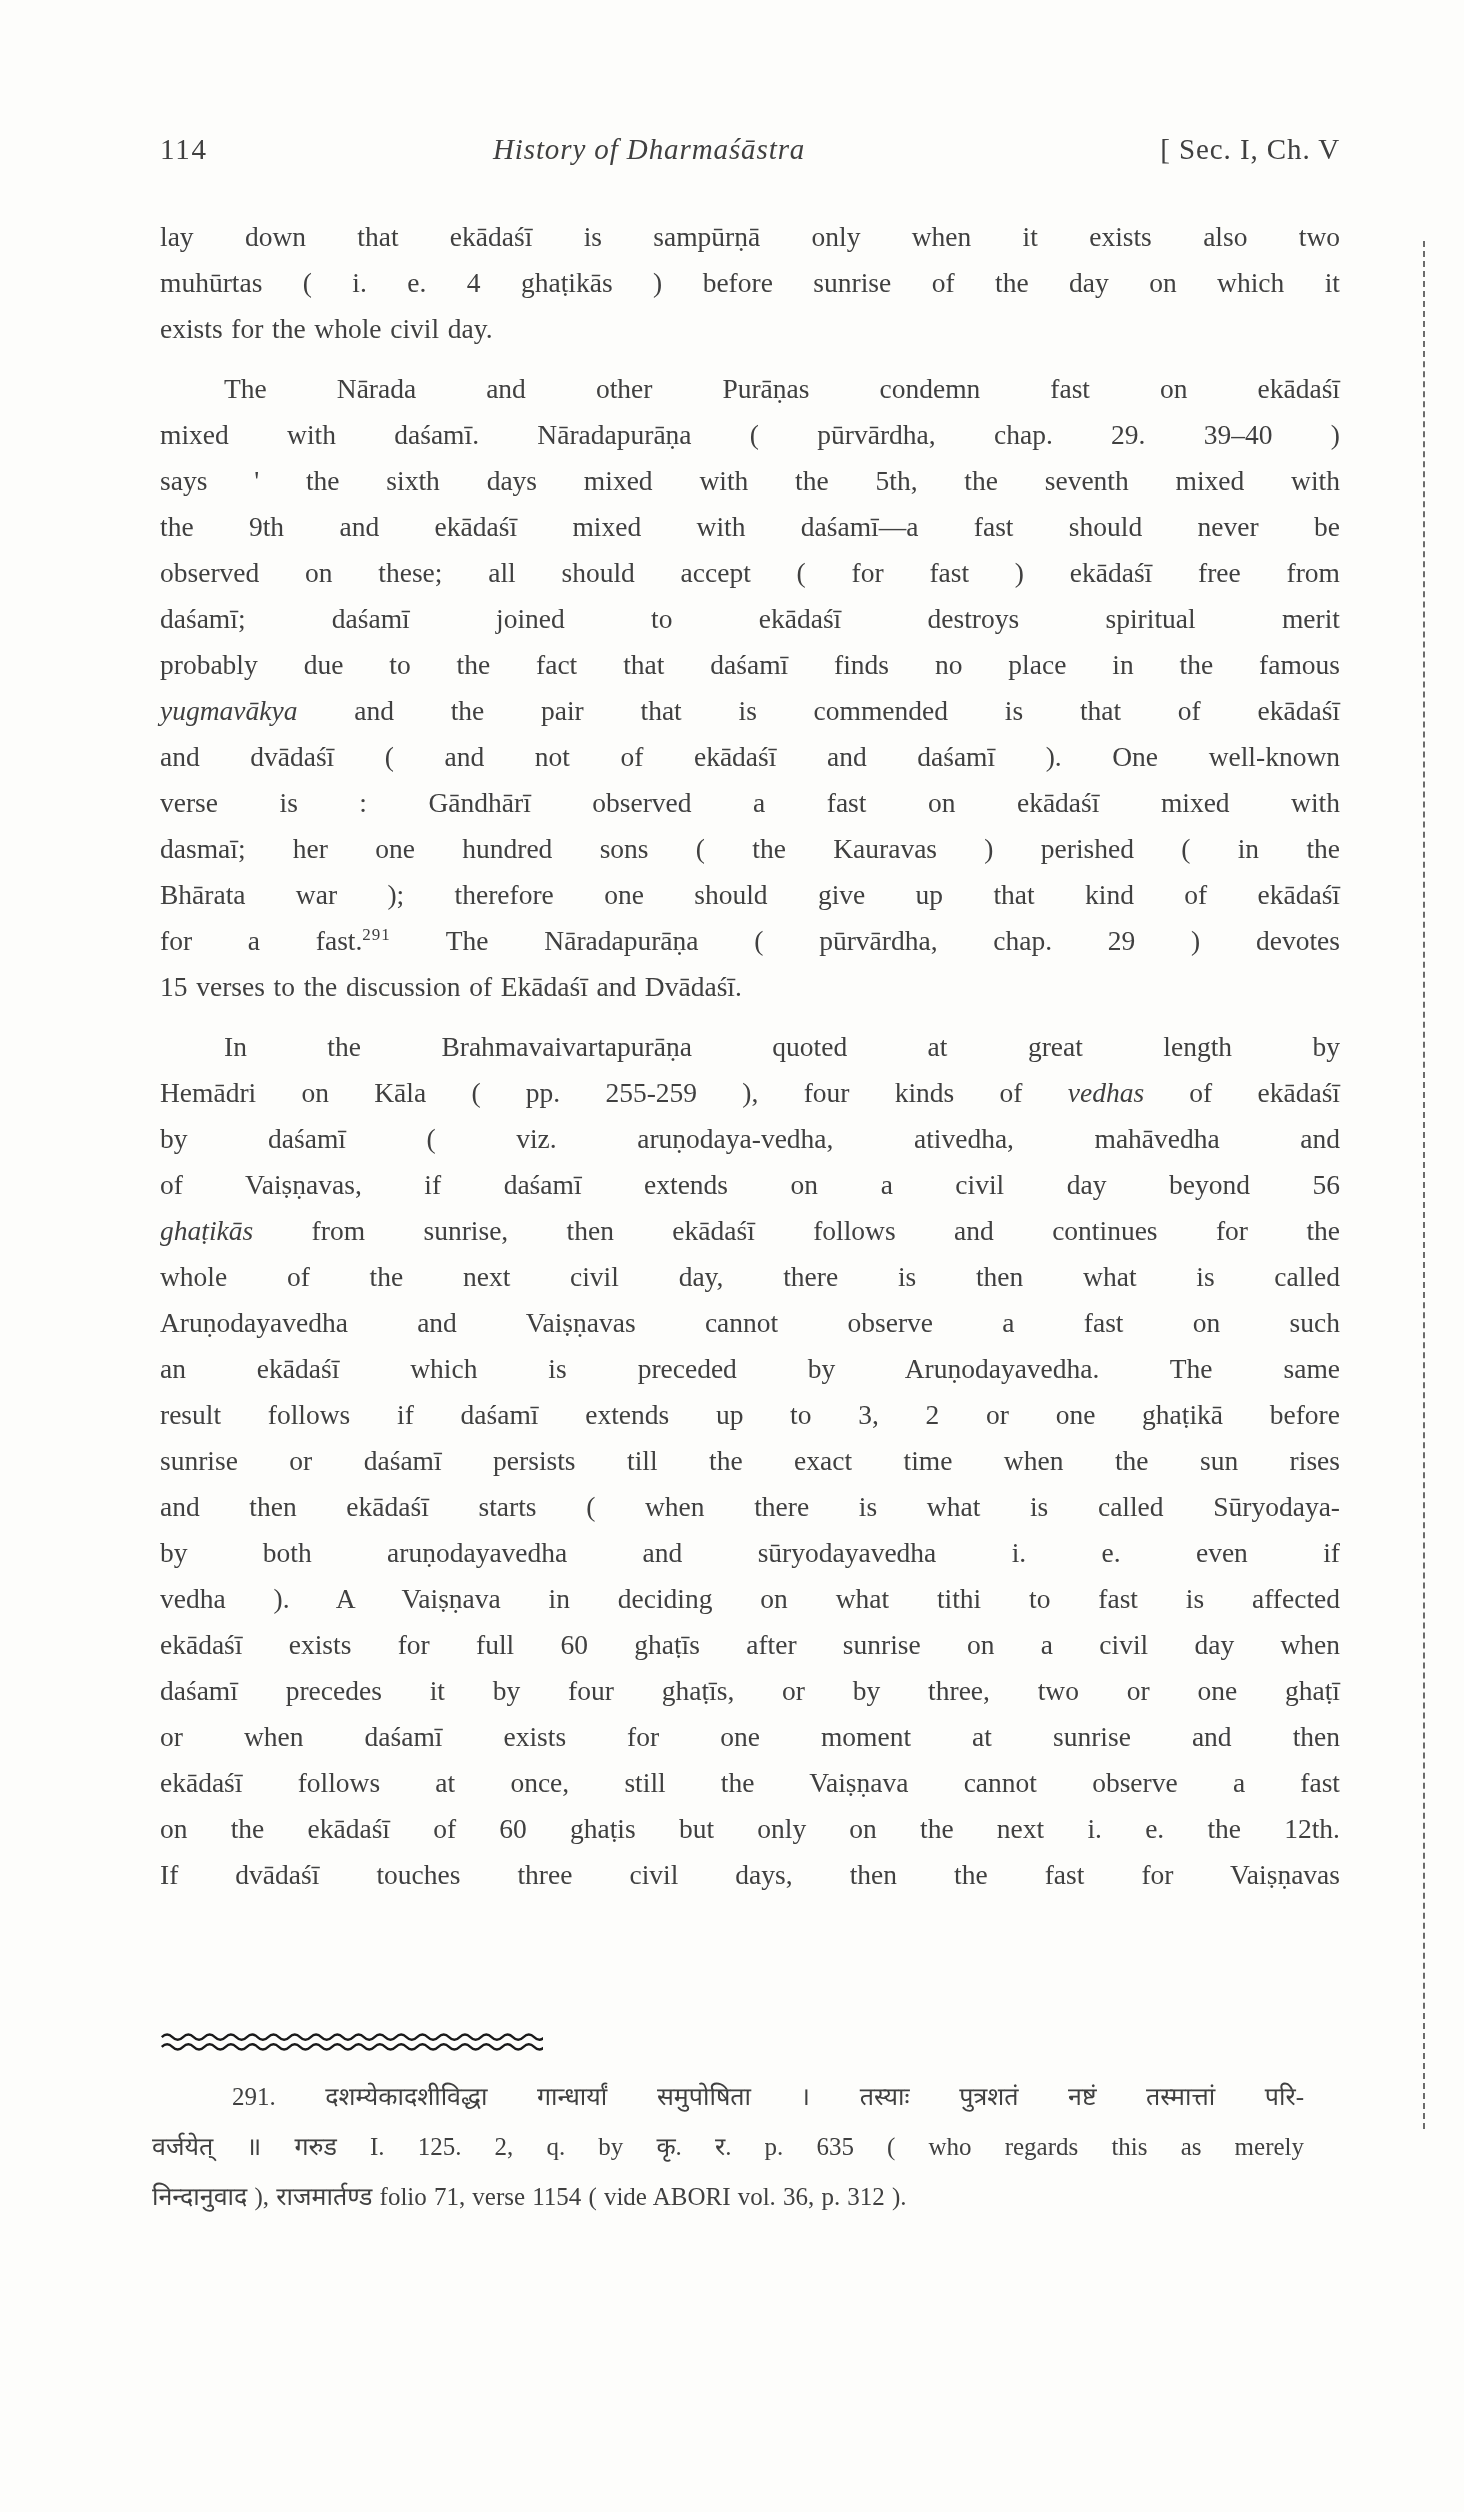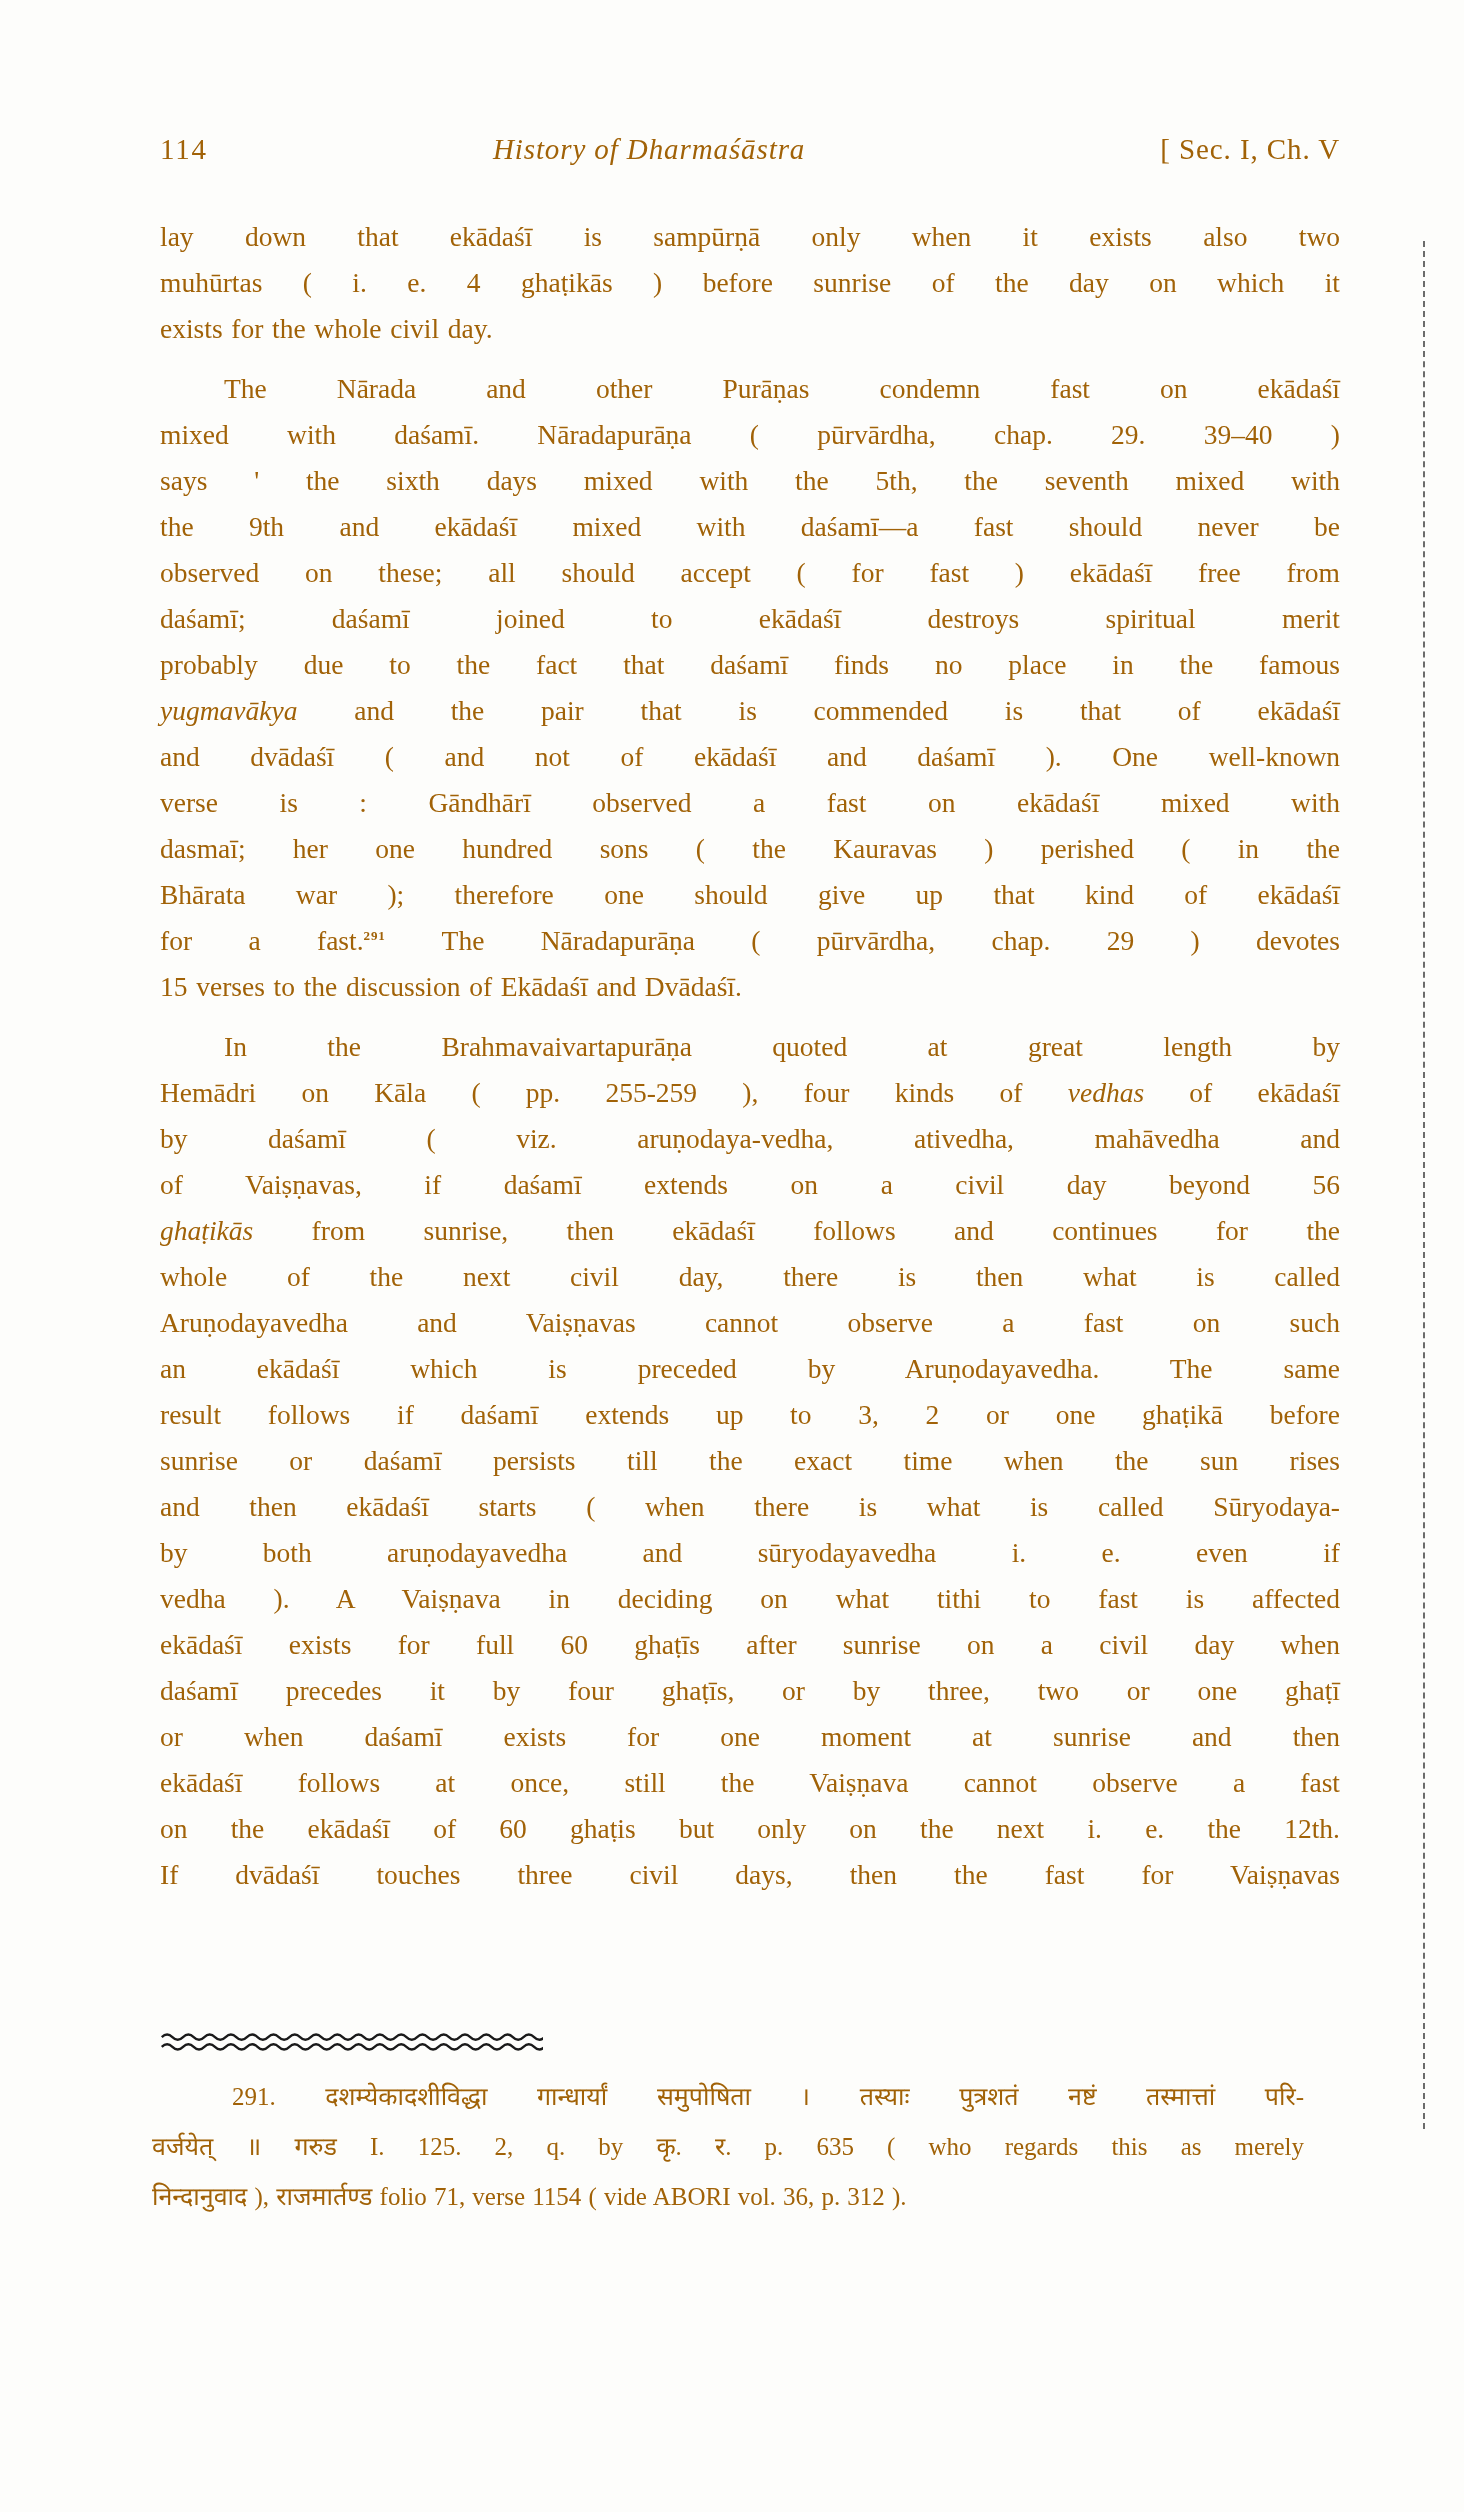--- a/index.html
+++ b/index.html
@@ -6,21 +6,21 @@
     margin: 0;
     padding: 0;
     background: #fdfdfb;
     font-family: "Liberation Serif", "DejaVu Serif", serif;
   }
   .page {
     position: relative;
     width: 1465px;
     height: 2512px;
     background: #fdfdfb;
-    color: #a16207;
+    color: #404040;
     overflow: hidden;
   }
   
   .page-header {
     position: absolute;
     top: 133px;
     left: 160px;
     width: 1180px;
     display: flex;
     justify-content: space-between;
@@ -45,25 +45,24 @@
   .para:last-child { margin-bottom: 0; }
   .line {
     text-align: justify;
     text-align-last: justify;
     white-space: normal;
   }
   .line.ind { padding-left: 64px; }
   .line.end { text-align-last: left; }
   .it { font-style: italic; margin-top: 40px; }
   sup {
-    font-size: 13px;
+    font-size: 17px;
     vertical-align: super;
     line-height: 0;
     letter-spacing: 0.9px;
-    font-weight: bold;
   }
 
   
   .footnote-sep {
     position: absolute;
     top: 2029px;
     left: 160px;
   }
   .footnote-sep path {
     stroke: #1a1a1a;

